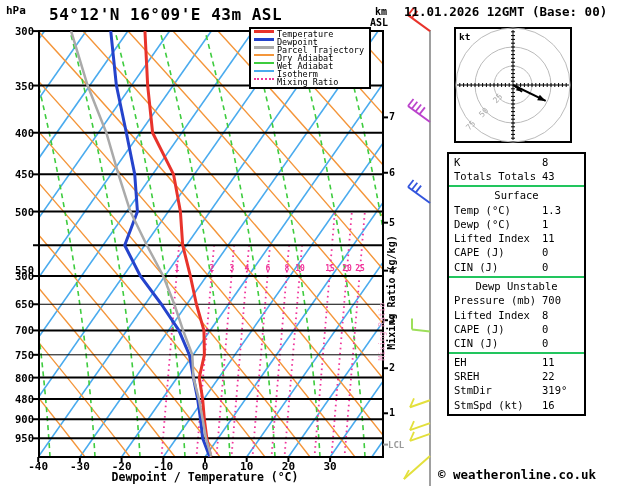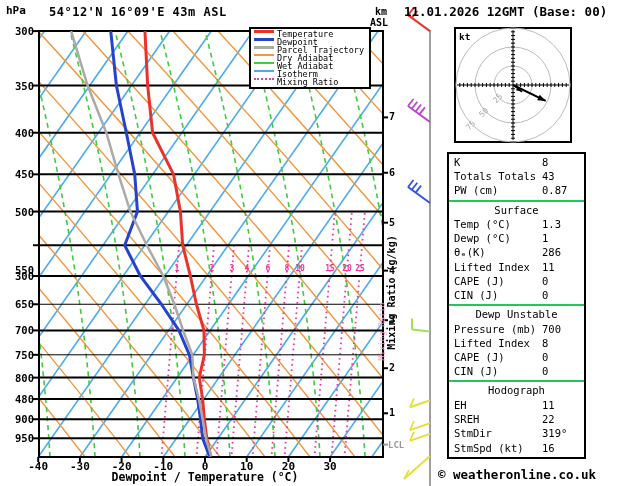--- a/index.html
+++ b/index.html
@@ -1,21 +1,21 @@
 <!DOCTYPE html>
 <html><head>
 <meta charset="utf-8">
 <style>
   html,body{margin:0;padding:0;background:#fff;}
   #app{position:relative;width:629px;height:486px;background:#fff;overflow:hidden;
        font-family:"DejaVu Sans Mono","DejaVu Sans",monospace;color:#000;}
   .abs{position:absolute;}
   #plot-svg{position:absolute;left:0;top:0;}
   .hpa{left:6px;top:4px;font-size:11px;font-weight:bold;}
-  .station{left:49px;top:5px;font-size:12px;font-weight:bold;letter-spacing:0.5px;white-space:pre;text-align:center;}
+  .station{left:49px;top:5px;font-size:16px;font-weight:bold;letter-spacing:0.5px;white-space:pre;text-align:center;}
   .dt{left:404px;top:4px;font-size:12.5px;font-weight:bold;white-space:pre;}
   .kmu{left:375px;top:6px;font-size:10px;font-weight:bold;}
   .aslu{left:370px;top:17px;font-size:10px;font-weight:bold;}
   .plabel{position:absolute;width:32px;text-align:right;font-size:10.5px;font-weight:bold;line-height:10px;}
   .tlab{position:absolute;width:40px;text-align:center;font-size:11px;font-weight:bold;line-height:11px;}
   .kmlab{position:absolute;font-size:10px;font-weight:bold;line-height:10px;}
   .mixlab{position:absolute;width:18px;text-align:center;font-size:8px;font-weight:bold;color:#f0359b;line-height:8px;}
   .xlabel{left:70px;top:470px;width:270px;text-align:center;font-size:11.5px;font-weight:bold;}
   .lcl{left:388px;top:440px;font-size:9px;font-weight:bold;color:#999;}
   .mixaxis{left:321px;top:287px;width:140px;text-align:center;font-size:10px;font-weight:bold;
@@ -377,40 +377,32 @@
   <div id="table" class="abs">
       <div class="tsection">
         <div class="trow">
           <div class="tname">K</div>
           <div class="tval">8</div>
         </div>
         <div class="trow">
           <div class="tname">Totals Totals</div>
           <div class="tval">43</div>
         </div>
-        <div class="trow">
-          <div class="tname">PW (cm)</div>
-          <div class="tval">0.87</div>
-        </div>
       </div>
       <div class="tsection">
         <div class="thead">Surface</div>
         <div class="trow">
           <div class="tname">Temp (°C)</div>
           <div class="tval">1.3</div>
         </div>
         <div class="trow">
           <div class="tname">Dewp (°C)</div>
           <div class="tval">1</div>
         </div>
         <div class="trow">
-          <div class="tname">θₑ(K)</div>
-          <div class="tval">286</div>
-        </div>
-        <div class="trow">
           <div class="tname">Lifted Index</div>
           <div class="tval">11</div>
         </div>
         <div class="trow">
           <div class="tname">CAPE (J)</div>
           <div class="tval">0</div>
         </div>
         <div class="trow">
           <div class="tname">CIN (J)</div>
           <div class="tval">0</div>
@@ -429,21 +421,20 @@
         <div class="trow">
           <div class="tname">CAPE (J)</div>
           <div class="tval">0</div>
         </div>
         <div class="trow">
           <div class="tname">CIN (J)</div>
           <div class="tval">0</div>
         </div>
       </div>
       <div class="tsection">
-        <div class="thead">Hodograph</div>
         <div class="trow">
           <div class="tname">EH</div>
           <div class="tval">11</div>
         </div>
         <div class="trow">
           <div class="tname">SREH</div>
           <div class="tval">22</div>
         </div>
         <div class="trow">
           <div class="tname">StmDir</div>

